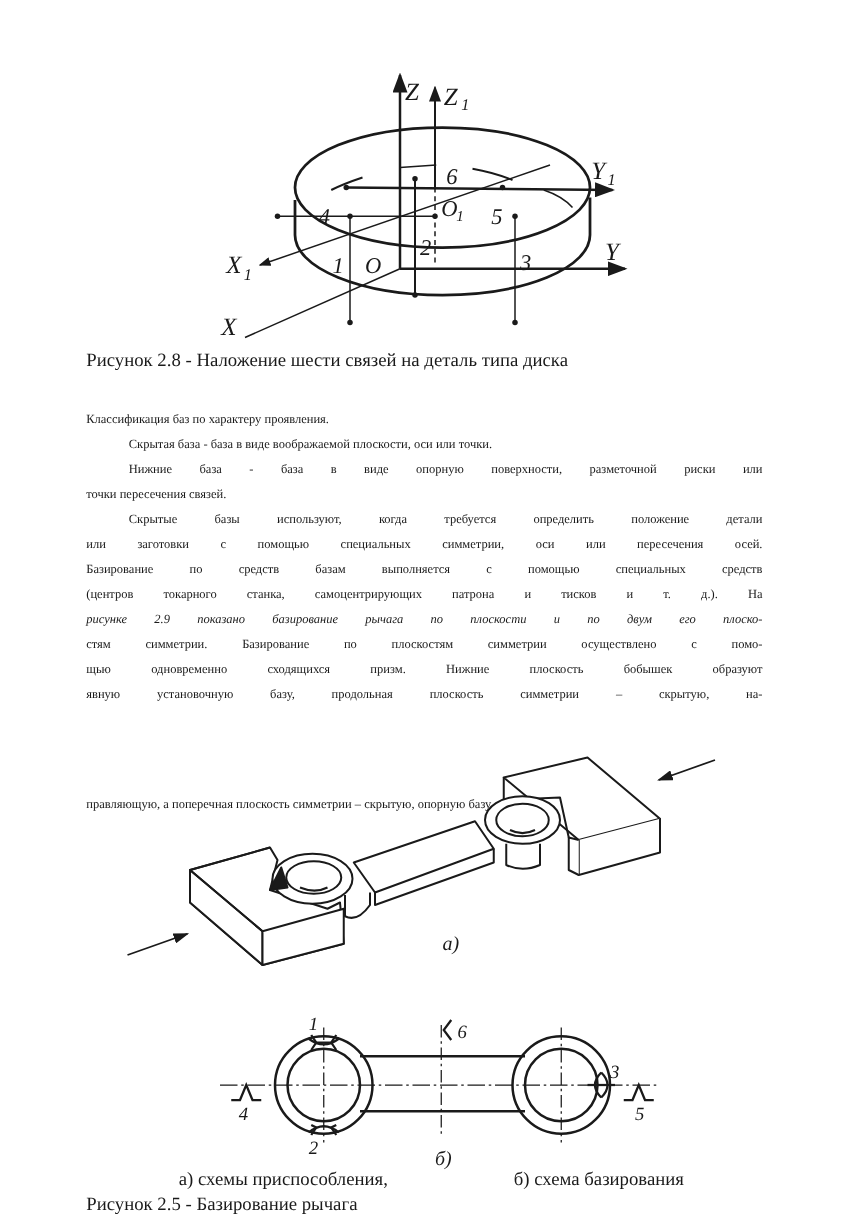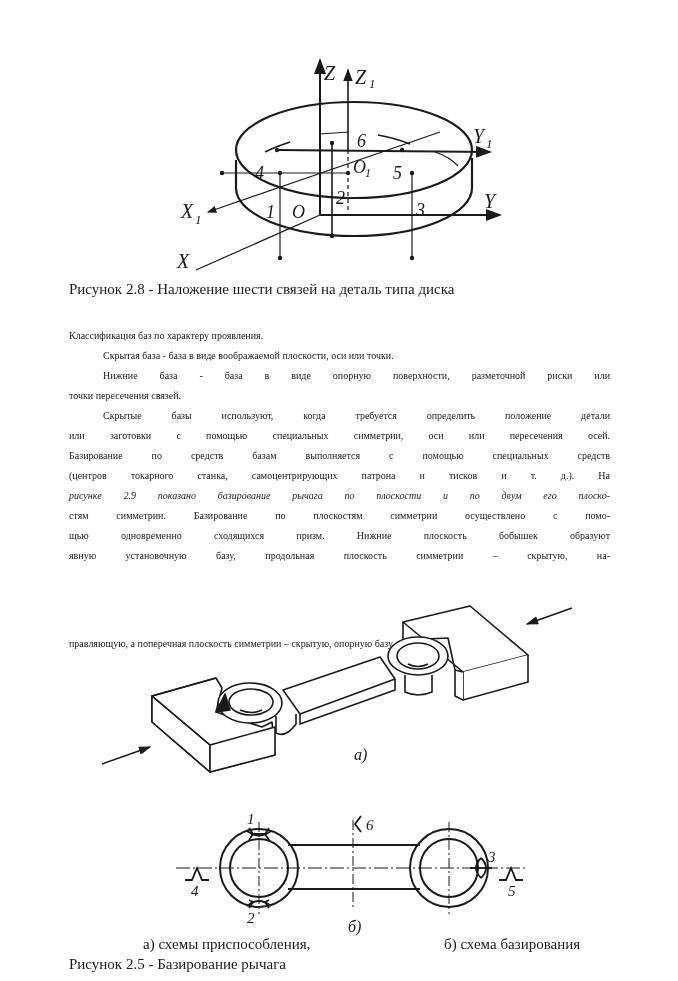--- a/index.html
+++ b/index.html
@@ -174,14 +174,14 @@
   <text x="247" y="24" font-size="15">1</text>
   <text x="247" y="123" font-size="15">2</text>
   <text x="488" y="62" font-size="15">3</text>
   <text x="191" y="96" font-size="15">4</text>
   <text x="508" y="96" font-size="15">5</text>
   <text x="366" y="30" font-size="15">6</text>
   <text x="348" y="132" font-size="16">б)</text>
 </svg>
 
 <div class="abs caption" style="left:143px;top:936px;">а) схемы приспособления,</div>
-<div class="abs caption" style="left:411px;top:936px;margin-left:33px;">б) схема базирования</div>
+<div class="abs caption" style="left:411px;top:936px;">б) схема базирования</div>
 <div class="abs caption" style="left:69px;top:956px;">Рисунок 2.5 - Базирование рычага</div>
 
 </body></html>

